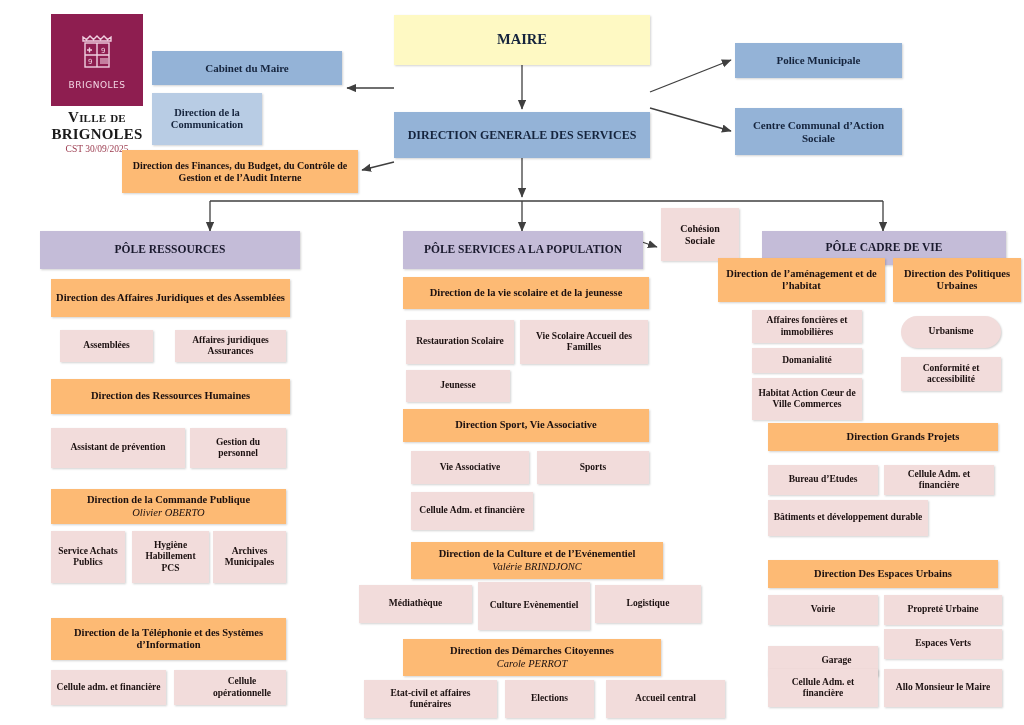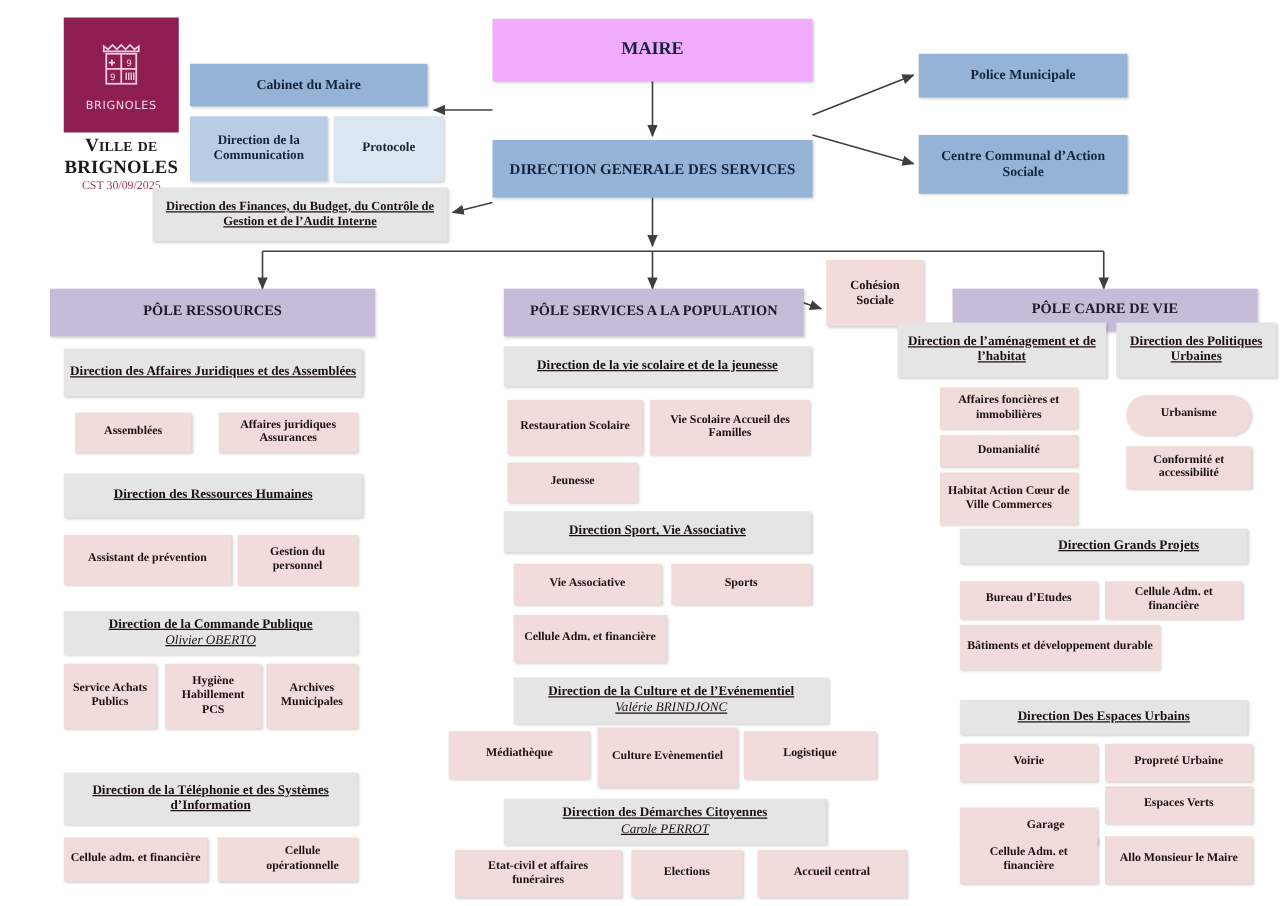--- a/index.html
+++ b/index.html
@@ -29,26 +29,26 @@
     line-height: 1.18;
     padding: 2px 4px;
     border: 1px solid rgba(255,255,255,0);
     box-shadow: 1px 1px 2px rgba(0,0,0,0.18);
   }
   .box span.sub {
     display: block;
     font-weight: normal;
     font-style: italic;
   }
-  .t-maire     { background: #f0abfc; color: #15243d; }
+  .t-maire     { background: #fef9c3; color: #15243d; }
   .t-blue      { background: #94b3d7; color: #15243d; }
   .t-bluelt    { background: #b8cce4; color: #15243d; }
   .t-bluepale  { background: #dce6f1; color: #15243d; }
   .t-pole      { background: #c4bcd8; color: #1a1a2e; }
-  .t-dir       { background: #e5e5e5; color: #1b1010; text-decoration: underline; }
+  .t-dir       { background: #fdba74; color: #1b1010; }
   .t-serv      { background: #f2dcdb; color: #1b1010; }
   svg.links { position: absolute; left: 0; top: 0; width: 1024px; height: 725px; overflow: visible; }
 
   
   #brand { position: absolute; left: 22px; top: 14px; width: 150px; }
   #logo-mark {
     width: 92px; height: 92px; margin: 0 auto;
     background: #8e1e50;
     display: flex; flex-direction: column;
     align-items: center; justify-content: center;
@@ -124,21 +124,20 @@
       <div id="logo-name">BRIGNOLES</div>
     </div>
     <div id="brand-title">Ville de BRIGNOLES</div>
     <div id="brand-date">CST 30/09/2025</div>
   </div>
 
   <div class="box t-maire" style="left: 394px; top: 15px; width: 256px; height: 50px; font-size: 14.5px;">MAIRE</div>
   <div class="box t-blue" style="left: 394px; top: 112px; width: 256px; height: 46px; font-size: 12px;">DIRECTION GENERALE DES SERVICES</div>
   <div class="box t-blue" style="left: 152px; top: 51px; width: 190px; height: 34px; font-size: 11px;">Cabinet du Maire</div>
   <div class="box t-bluelt" style="left: 152px; top: 93px; width: 110px; height: 52px; font-size: 10.5px;">Direction de la Communication</div>
-  <div class="box t-bluepale" style="left: 267px; top: 93px; width: 88px; height: 52px; font-size: 10.5px;">Protocole</div>
   <div class="box t-dir" style="left: 122px; top: 150px; width: 236px; height: 43px; font-size: 10px;">Direction des Finances, du Budget, du Contrôle de Gestion et de l’Audit Interne</div>
   <div class="box t-blue" style="left: 735px; top: 108px; width: 167px; height: 47px; font-size: 11px;">Centre Communal d’Action Sociale</div>
   <div class="box t-blue" style="left: 735px; top: 43px; width: 167px; height: 35px; font-size: 11px;">Police Municipale</div>
   <div class="box t-serv" style="left: 661px; top: 208px; width: 78px; height: 53px; font-size: 10px;">Cohésion Sociale</div>
 
   <div id="poles-layer">
       <div class="box t-pole" style="left: 40px; top: 231px; width: 260px; height: 38px; font-size: 11.5px;">PÔLE RESSOURCES</div>
       <div class="box t-dir" style="left: 51px; top: 279px; width: 239px; height: 38px; font-size: 10.5px;">
         <div>Direction des Affaires Juridiques et des Assemblées</div>
       </div>

